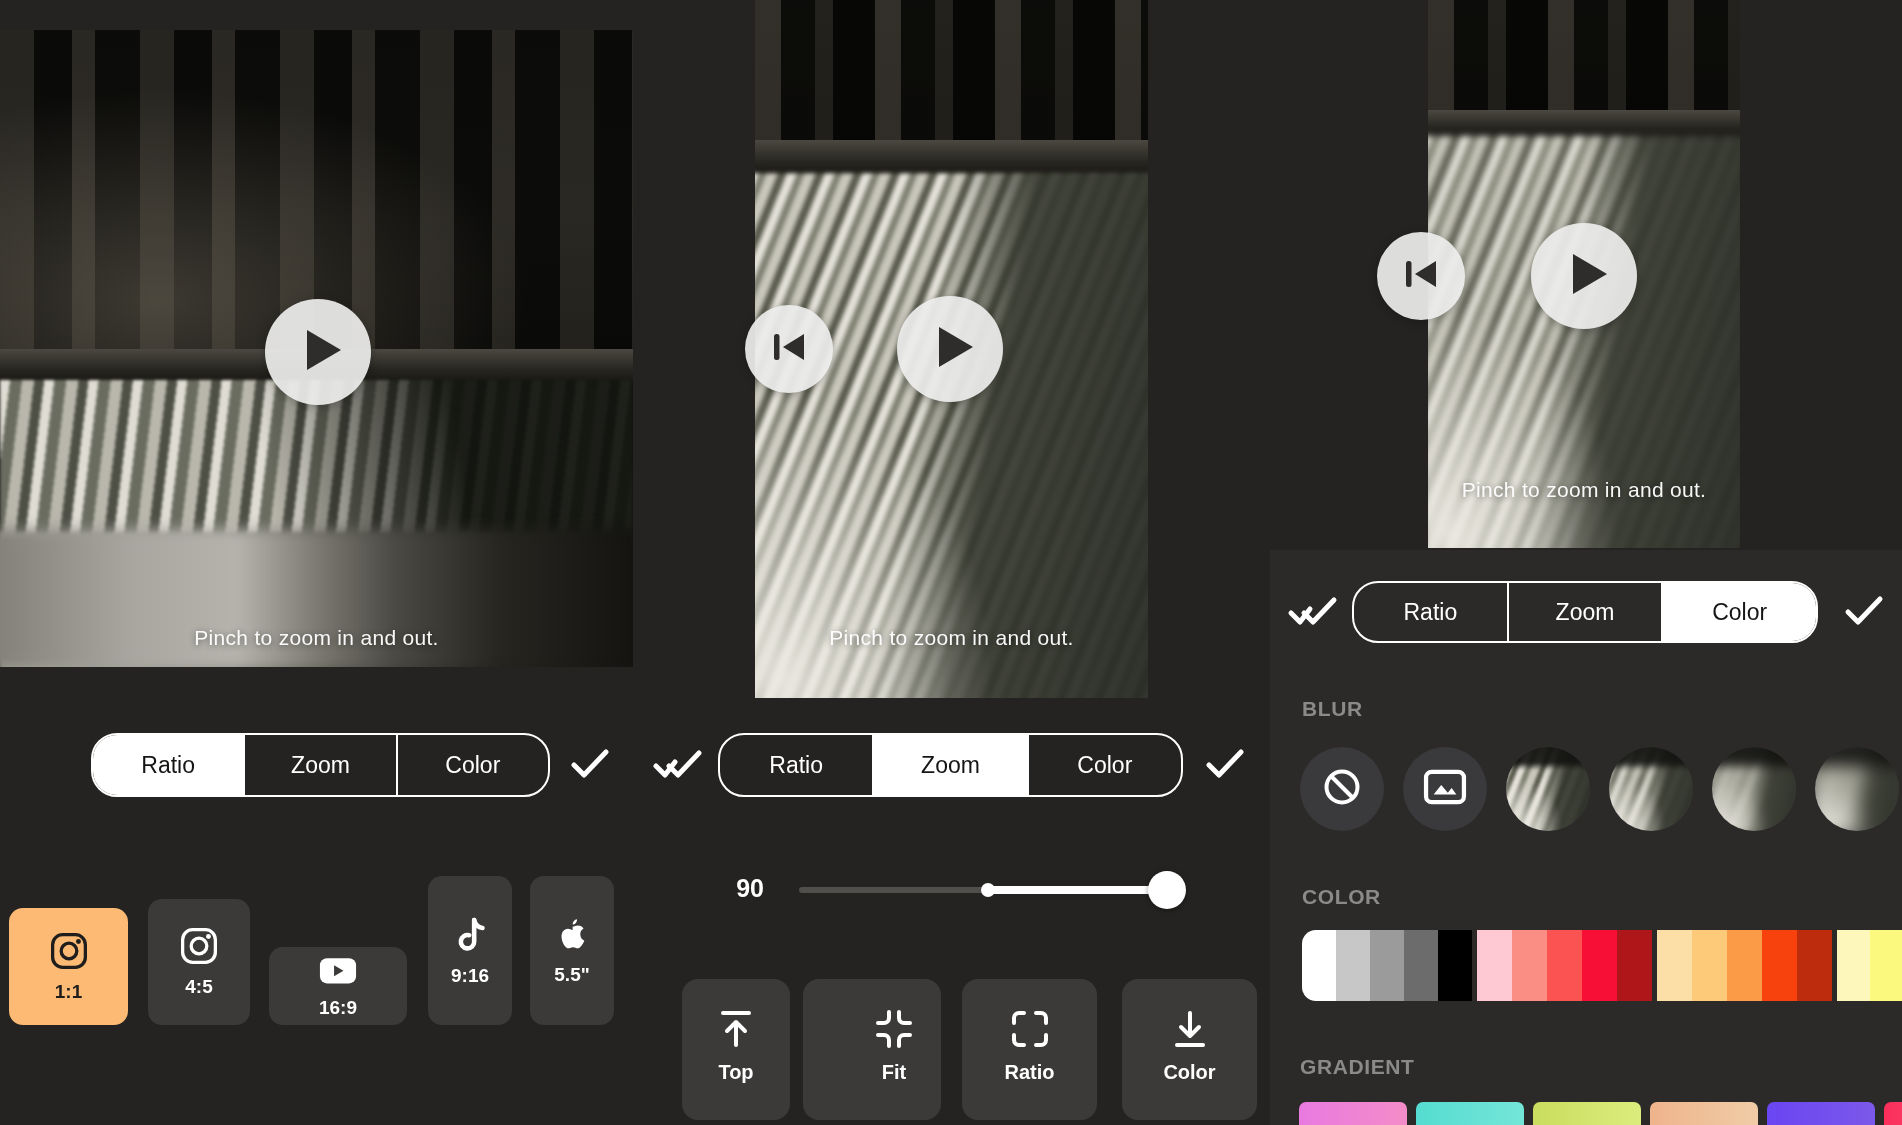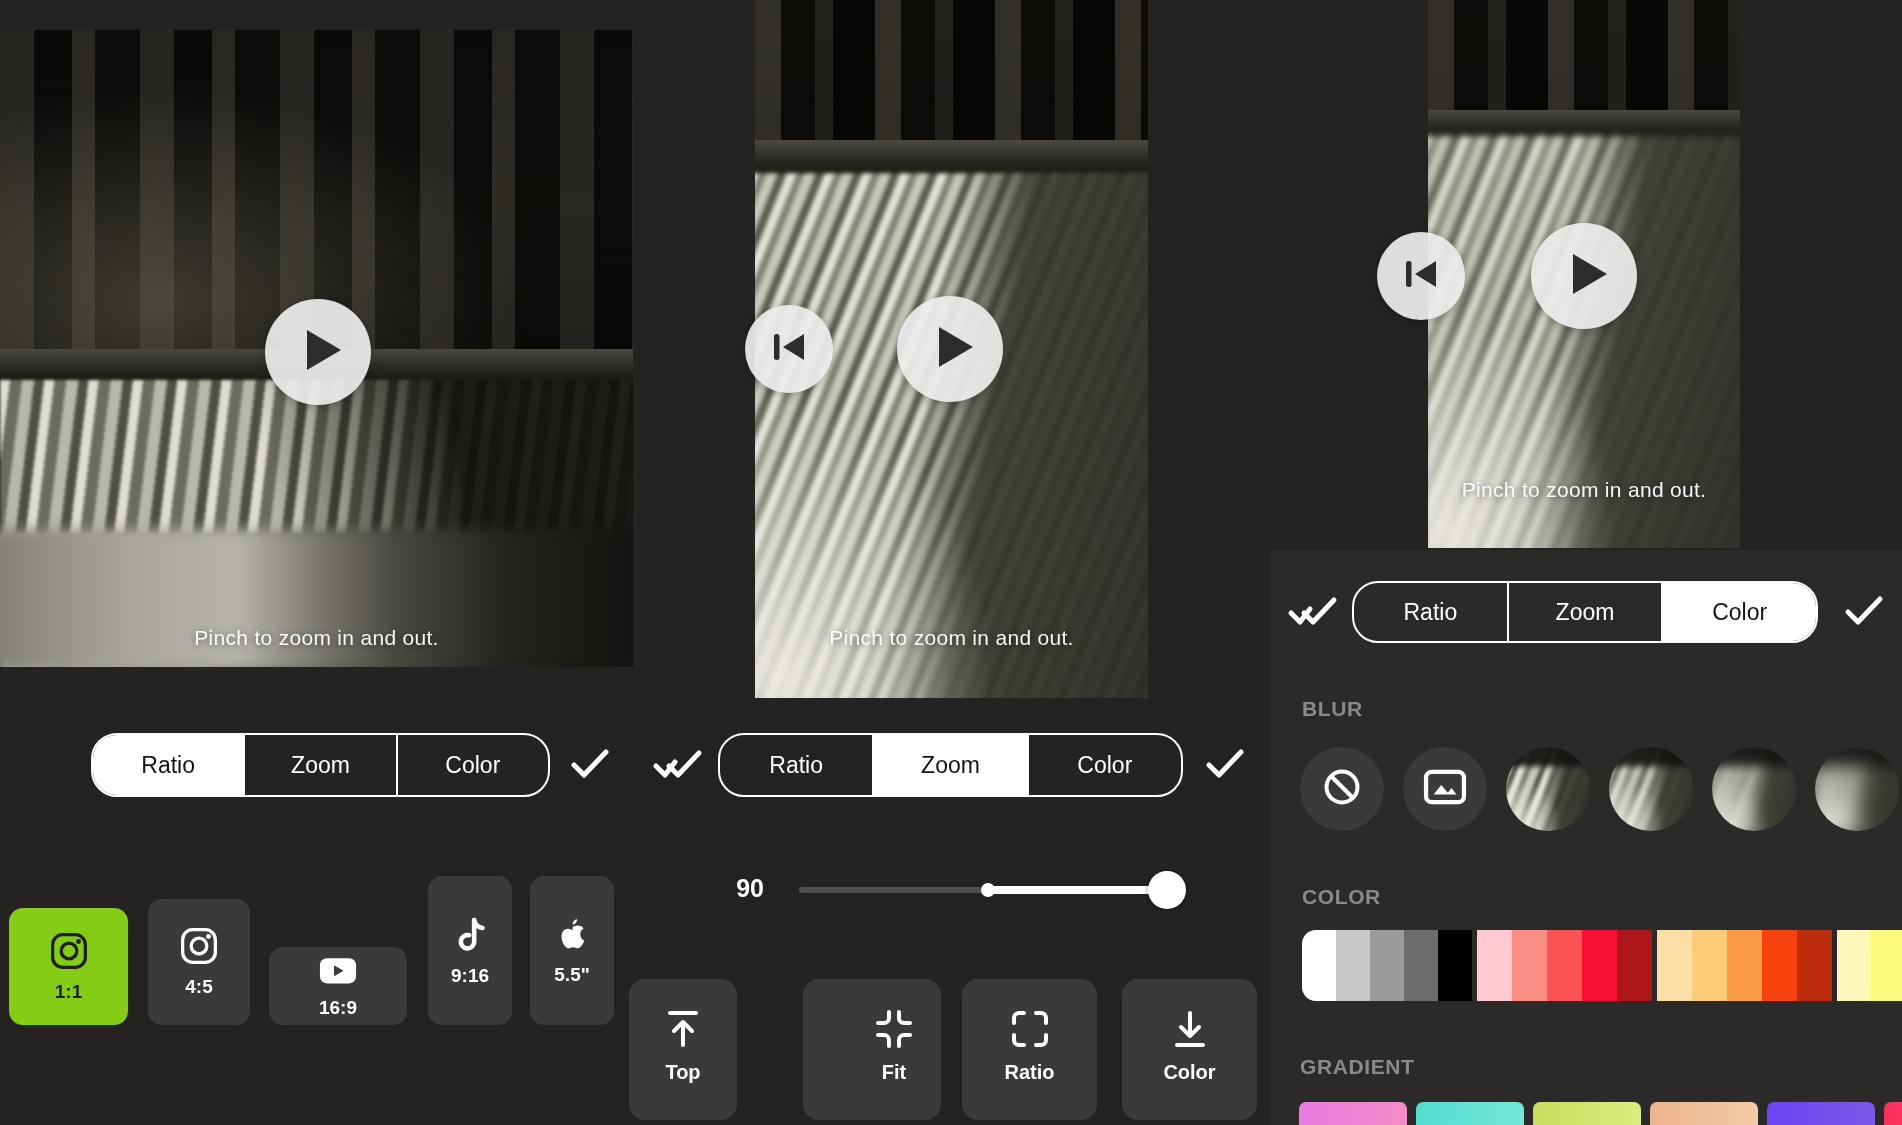--- a/index.html
+++ b/index.html
@@ -72,21 +72,21 @@
   .slider .thumb{position:absolute;left:349px;top:-2px;width:38px;height:38px;border-radius:50%;background:#fff;
     box-shadow:0 1px 5px rgba(0,0,0,.4);}
   .pos-btn{position:absolute;top:979px;height:141px;background:#3b3a39;border-radius:16px;
     display:flex;flex-direction:column;align-items:center;box-sizing:border-box;}
   .pos-btn .pic{margin-top:26px;height:48px;display:flex;align-items:center;}
   .pos-btn .lbl{margin-top:8px;font-size:20px;font-weight:600;color:#fff;}
 
   
   .ratio-tile{position:absolute;background:#3b3a39;border-radius:14px;color:#fff;
     display:flex;flex-direction:column;align-items:center;justify-content:center;box-sizing:border-box;}
-  .ratio-tile.selected{background:#84cc16;color:#1f1e1d;}
+  .ratio-tile.selected{background:#fdba74;color:#1f1e1d;}
   .ratio-tile .lbl{font-size:19px;font-weight:700;margin-top:6px;}
 
   
   .sheet{position:absolute;left:1270px;top:550px;width:632px;height:575px;background:#2b2a29;}
   .section-label{position:absolute;font-size:21px;font-weight:700;color:#8a8a88;letter-spacing:.6px;}
   .blur-circle{position:absolute;top:747px;width:84px;height:84px;border-radius:50%;overflow:hidden;
     background:#3a393b;display:flex;align-items:center;justify-content:center;}
   .blur-circle .thumb-art{width:100%;height:100%;transform:scale(1.12);
     background:
       linear-gradient(180deg, rgba(18,18,16,.95) 0%, rgba(18,18,16,.9) 22%, rgba(18,18,16,0) 30%),
@@ -242,21 +242,21 @@
     </div>
 
   <div class="slider-value">90</div>
   <div class="slider">
     <div class="track"></div>
     <div class="fill"></div>
     <div class="dot"></div>
     <div class="thumb"></div>
   </div>
   <div id="pos-buttons">
-      <div class="pos-btn" style="left: 629px; width: 108px;">
+      <div class="pos-btn" style="left: 682px; width: 108px;">
         <span class="pic">
           <svg width="44" height="44" viewBox="0 0 44 44">
             <line x1="9" y1="6" x2="35" y2="6" stroke="#fff" stroke-width="4" stroke-linecap="round"></line>
             <line x1="22" y1="38" x2="22" y2="16" stroke="#fff" stroke-width="4" stroke-linecap="round"></line>
             <polyline points="13,24 22,15 31,24" fill="none" stroke="#fff" stroke-width="4" stroke-linecap="round" stroke-linejoin="round"></polyline>
           </svg>
         </span>
         <span class="lbl">Top</span>
       </div>
       <div class="pos-btn" style="left: 803px; width: 138px; padding-left: 44px;">

